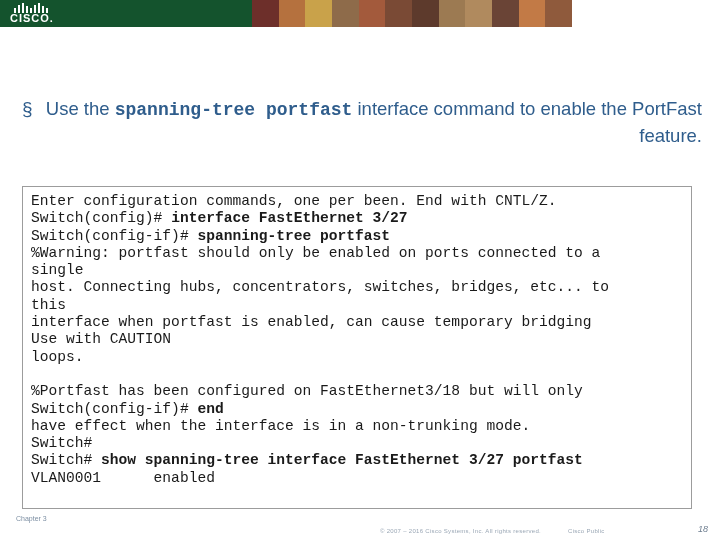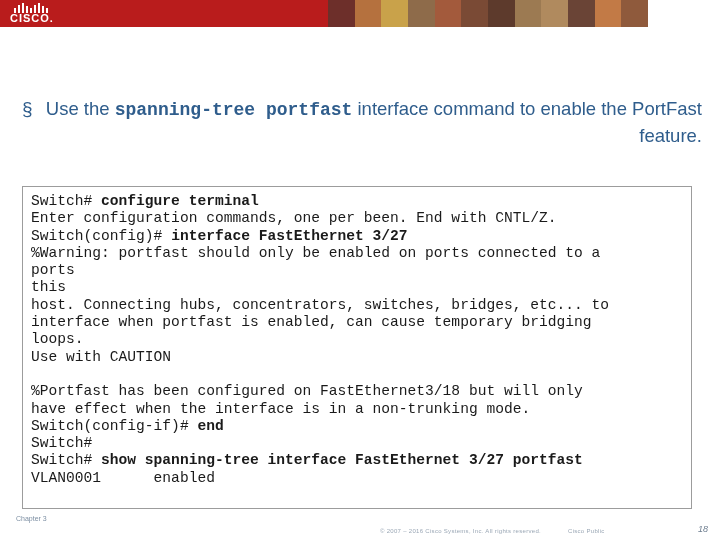--- a/index.html
+++ b/index.html
@@ -18,23 +18,23 @@
     position: relative;
     width: 720px;
     height: 540px;
     background: #ffffff;
   }
 
   
   .banner {
     position: absolute;
     left: 0; top: 0;
-    width: 648px;
+    width: 572px;
     height: 27px;
-    background: #b91c1c;
+    background: #14532d;
     overflow: hidden;
   }
   .banner-logo {
     position: absolute;
     left: 6px;
     top: 1px;
     width: 66px;
     height: 25px;
     color: #ffffff;
     line-height: 1;
@@ -223,34 +223,34 @@
     </div>
   </div>
 
 
   <div class="bullet">
     <span class="marker">§</span>
     <span class="btext"><span>Use the </span><span class="mono-inline">spanning-tree portfast</span><span> interface command to enable the PortFast feature.</span></span>
   </div>
 
   <div class="codebox" id="codebox">
-      <div class="codeline"><span>Switch# </span><b>configure terminal</b></div>
       <div class="codeline"><span>Enter configuration commands, one per been. End with CNTL/Z.</span></div>
       <div class="codeline"><span>Switch(config)# </span><b>interface FastEthernet 3/27</b></div>
+      <div class="codeline"><span>Switch(config-if)# </span><b>spanning-tree portfast</b></div>
       <div class="codeline"><span>%Warning: portfast should only be enabled on ports connected to a</span></div>
-      <div class="codeline"><span>ports</span></div>
+      <div class="codeline"><span>single</span></div>
+      <div class="codeline"><span>host. Connecting hubs, concentrators, switches, bridges, etc... to</span></div>
       <div class="codeline"><span>this</span></div>
-      <div class="codeline"><span>host. Connecting hubs, concentrators, switches, bridges, etc... to</span></div>
       <div class="codeline"><span>interface when portfast is enabled, can cause temporary bridging</span></div>
+      <div class="codeline"><span>Use with CAUTION</span></div>
       <div class="codeline"><span>loops.</span></div>
-      <div class="codeline"><span>Use with CAUTION</span></div>
       <div class="codeline blank"></div>
       <div class="codeline"><span>%Portfast has been configured on FastEthernet3/18 but will only</span></div>
+      <div class="codeline"><span>Switch(config-if)# </span><b>end</b></div>
       <div class="codeline"><span>have effect when the interface is in a non-trunking mode.</span></div>
-      <div class="codeline"><span>Switch(config-if)# </span><b>end</b></div>
       <div class="codeline"><span>Switch#</span></div>
       <div class="codeline"><span>Switch# </span><b>show spanning-tree interface FastEthernet 3/27 portfast</b></div>
       <div class="codeline"><span>VLAN0001      enabled</span></div>
     </div>
 
   <div class="footer-chapter">Chapter 3</div>
   <div class="footer-copy">© 2007 – 2016  Cisco Systems, Inc. All rights reserved.</div>
   <div class="footer-public">Cisco Public</div>
   <div class="footer-page">18</div>
 

